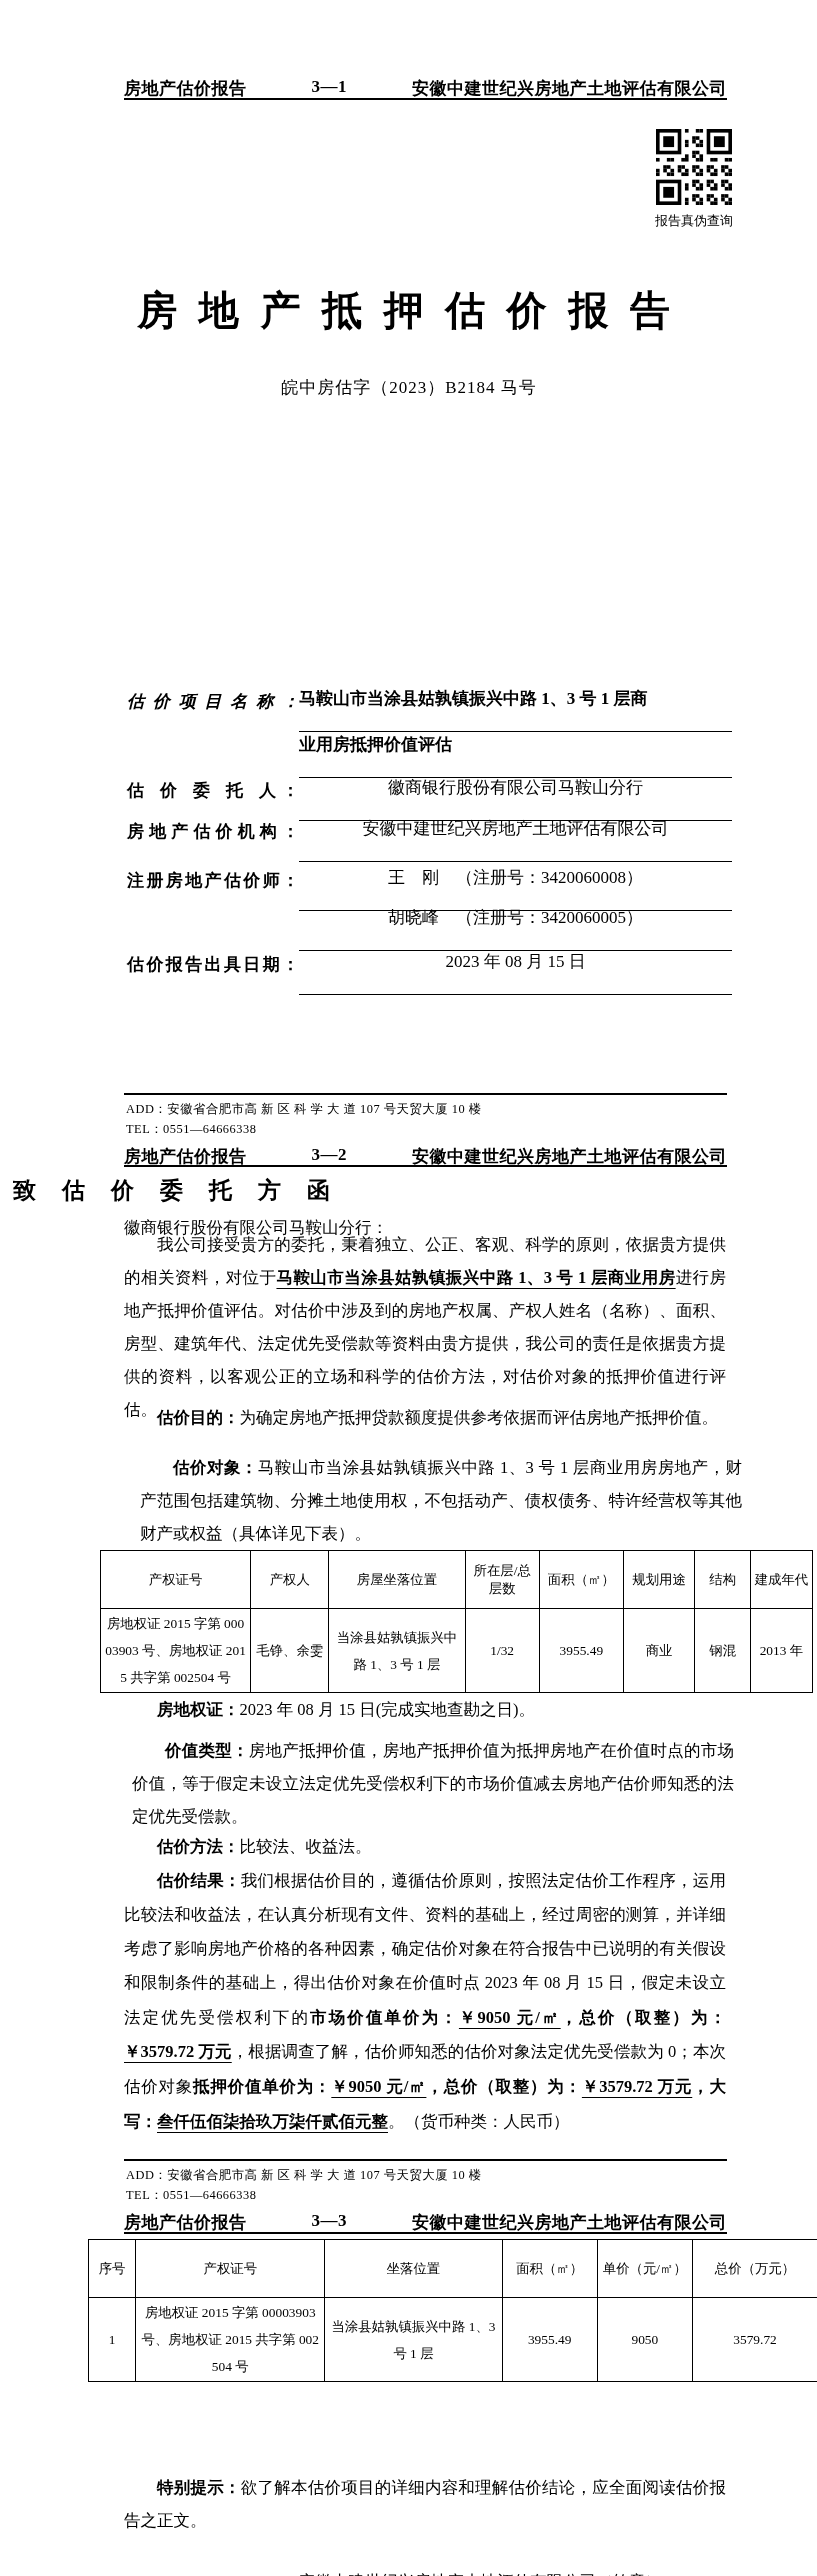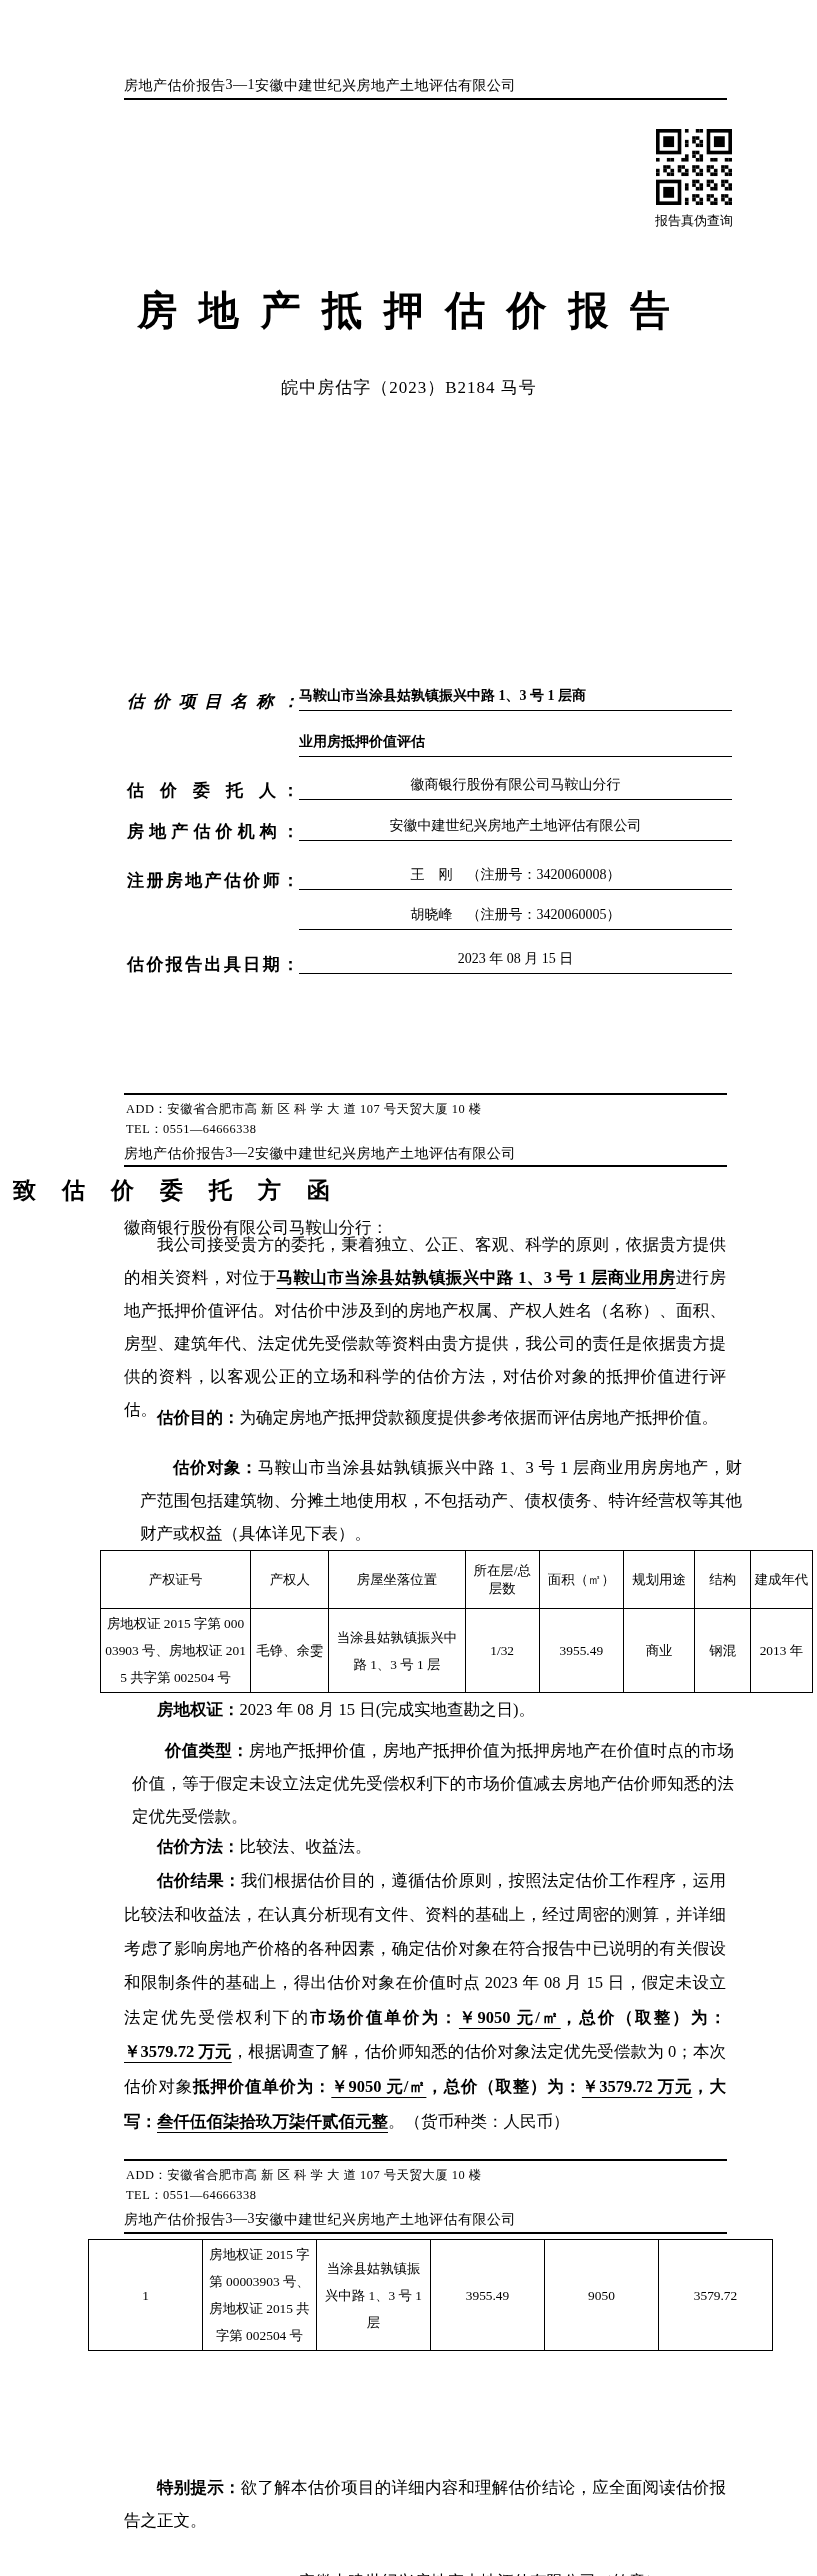--- a/index.html
+++ b/index.html
@@ -2,30 +2,30 @@
 <html style="font-size:8.2px"><head>
 <meta charset="utf-8">
 <style>
   html,body{margin:0;padding:0;}
   body{
     width:818px;height:3349px;position:relative;background:#ffffff;color:#000;
     font-family:"Liberation Serif","DejaVu Serif",serif;overflow:hidden;
   }
   .abs{position:absolute;}
   .hline{position:absolute;left:124px;width:603px;height:2.1px;background:#000;}
-  .pagehead{position:absolute;left:124px;width:603px;display:flex;justify-content:flex-start;
-    font-size:14px;letter-spacing:0.5px;}
+  .pagehead{position:absolute;left:124px;width:603px;display:flex;justify-content:space-between;
+    font-size:17px;letter-spacing:0.5px;font-weight:bold;}
   .foot{position:absolute;left:126px;font-size:12.4px;letter-spacing:0.5px;}
   .cover-title{position:absolute;left:0;width:818px;text-align:center;font-size:40px;font-weight:700;
     letter-spacing:21.6px;padding-left:10.8px;box-sizing:border-box;}
   .doc-no{position:absolute;left:0;width:818px;text-align:center;font-size:17px;letter-spacing:1px;}
   .fld-lbl{position:absolute;left:127px;width:172px;font-size:17px;font-weight:700;
     text-align:justify;text-align-last:justify;}
-  .fld-val{position:absolute;left:299px;width:433px;border-bottom:1.5px solid #000;font-size:14px;
-    box-sizing:border-box;padding-bottom:5px;}
+  .fld-val{position:absolute;left:299px;width:433px;border-bottom:1.5px solid #000;font-size:17px;
+    box-sizing:border-box;padding-bottom:21px;}
   .v-center{text-align:center;}
   .letter-title{position:absolute;left:0;width:818px;text-align:left;font-size:23px;font-weight:700;
     letter-spacing:26px;padding-left:13px;box-sizing:border-box;}
   .body-text{position:absolute;left:124px;width:602px;font-size:16.5px;line-height:33px;
     text-align:justify;}
   .indent{text-indent:33px;}
   .blabel{font-family:"Liberation Sans","DejaVu Sans",sans-serif;font-weight:700;}
   .bsub{font-weight:700;text-decoration:underline;text-decoration-thickness:1px;text-underline-offset:4.6px;}
   .u{font-weight:700;text-decoration:underline;text-decoration-thickness:1px;text-underline-offset:4.6px;}
   table{border-collapse:collapse;table-layout:fixed;position:absolute;background:#fff;}
@@ -260,20 +260,28 @@
 
 <div class="pagehead" style="top:2211px;">
   <span>房地产估价报告</span>
   <span>3—3</span>
   <span>安徽中建世纪兴房地产土地评估有限公司</span>
 </div>
 <div class="hline" style="top:2232px;"></div>
 
 <table id="table2">
   <tbody>
+      <tr class="th-row">
+    <th style="width:40px;">序号</th>
+    <th style="width:182px;">产权证号</th>
+    <th style="width:170px;">坐落位置</th>
+    <th style="width:88px;">面积（㎡）</th>
+    <th style="width:88px;">单价（元/㎡）</th>
+    <th style="width:118px;">总价（万元）</th>
+  </tr>
   <tr class="data-row">
     <td>1</td>
     <td>房地权证 2015 字第 00003903 号、房地权证 2015 共字第 002504 号</td>
     <td>当涂县姑孰镇振兴中路 1、3 号 1 层</td>
     <td>3955.49</td>
     <td>9050</td>
     <td>3579.72</td>
   </tr>
 </tbody>
   </table>

